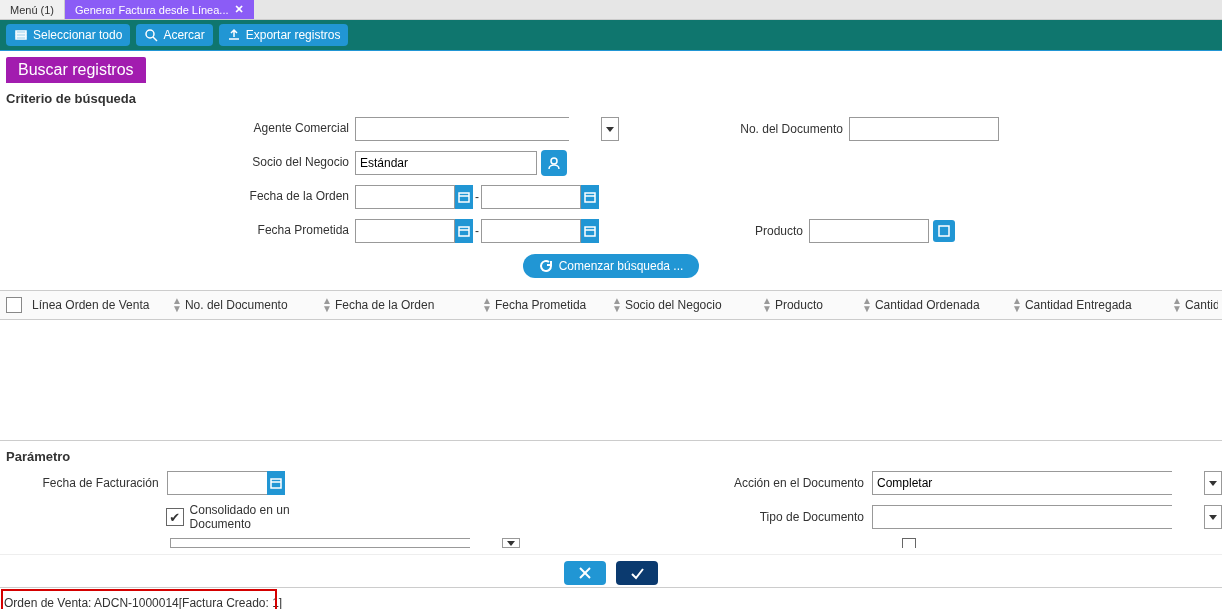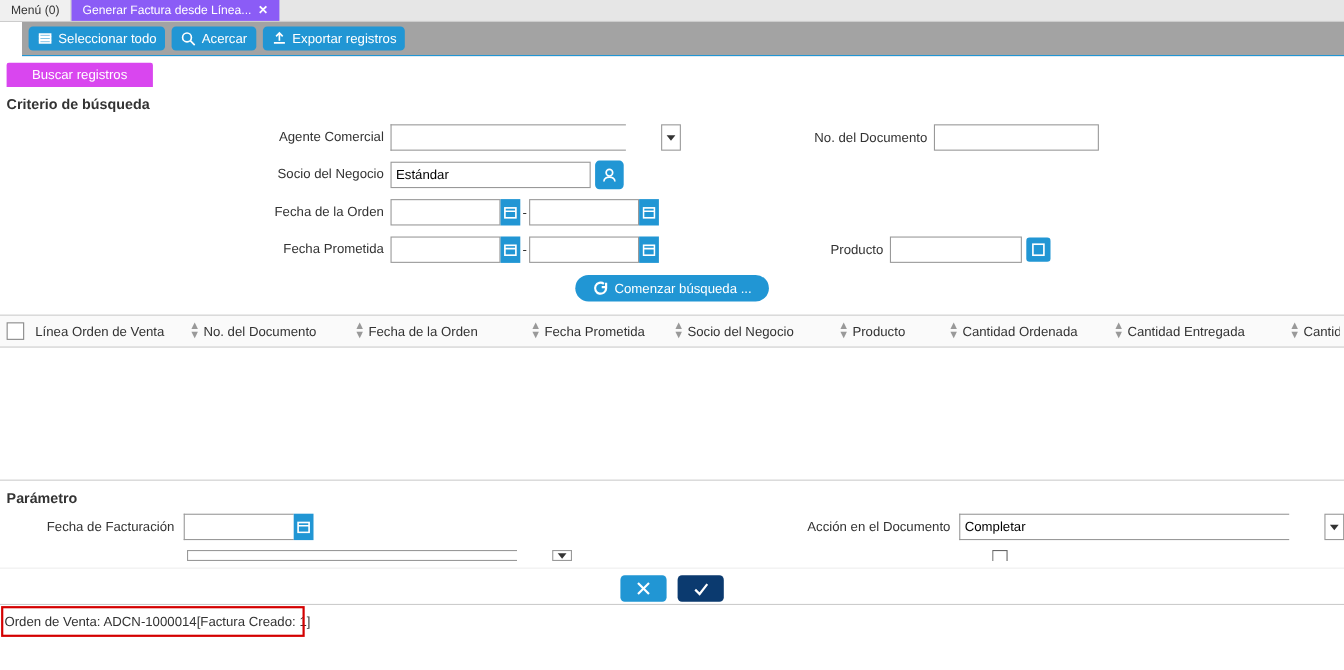--- a/index.html
+++ b/index.html
@@ -2,25 +2,25 @@
 <html><head>
 <meta charset="utf-8">
 <style>
 * { box-sizing: border-box; margin: 0; padding: 0; }
 body { font-family: Arial, Helvetica, sans-serif; font-size: 12px; color: #333; background: #fff; width: 1222px; }
 .top-bar { background: #e6e6e6; height: 20px; border-bottom: 1px solid #ccc; display: flex; align-items: stretch; }
 .tab { padding: 3px 10px; font-size: 11px; display: flex; align-items: center; gap: 6px; cursor: pointer; }
 .tab.inactive { background: #f0f0f0; border-right: 1px solid #ccc; }
 .tab.active { background: #8b5cf6; color: #fff; }
 .tab.active .close-x { font-weight: bold; }
-.toolbar { background: #a3a3a3; padding: 4px 6px; border-bottom: 1px solid #2196D4; display: flex; gap: 6px; margin-left: 20px; }
+.toolbar { background: #0f766e; padding: 4px 6px; border-bottom: 1px solid #2196D4; display: flex; gap: 6px; }
 .tb-btn { background: #2196D4; color: #fff; border: none; border-radius: 4px; padding: 4px 8px; font-size: 12px; display: flex; align-items: center; gap: 5px; cursor: pointer; }
 .tb-btn svg { width: 14px; height: 14px; fill: none; stroke: #fff; stroke-width: 1.5; }
 .section-tab-row { padding: 6px 6px 0 6px; }
-.section-tab { display: inline-block; background: #d946ef; color: #fff; padding: 4px 23px; font-size: 12px; border-radius: 2px 2px 0 0; }
+.section-tab { display: inline-block; background: #a21caf; color: #fff; padding: 4px 12px; font-size: 16px; border-radius: 2px 2px 0 0; }
 .section-header { font-weight: bold; font-size: 13px; padding: 8px 6px 4px 6px; }
 .search-form { padding: 4px 0 8px 0; }
 .form-row { display: flex; align-items: center; min-height: 30px; margin-bottom: 4px; }
 .lbl { width: 355px; text-align: right; padding-right: 6px; font-size: 12px; line-height: 1.1; }
 .lbl2 { width: 200px; text-align: right; padding-right: 6px; font-size: 12px; }
 .ctrl { display: flex; align-items: center; }
 .combo-wrap { display: flex; gap: 32px; }
 .combo-input { width: 214px; height: 24px; border: 1px solid #999; border-right: none; padding: 0 4px; font-size: 12px; }
 .combo-btn { width: 18px; height: 24px; border: 1px solid #999; background: #fff; cursor: pointer; display:flex; align-items:center; justify-content:center;}
 .combo-btn::after { content: ""; border-left:4px solid transparent; border-right:4px solid transparent; border-top:5px solid #333; }
@@ -62,21 +62,21 @@
 .status-highlight { position:absolute; left:1px; top:1px; width:276px; height:28px; border:2px solid #d40000;}
 .right-col { margin-left: 60px; display:flex; align-items:center;}
 .txt-plain { width:150px; height:24px; border:1px solid #999; padding:0 4px; font-size:12px;}
 .prod-input { width:120px; height:24px; border:1px solid #999; padding:0 4px; font-size:12px;}
 </style>
 </head>
 <body>
 
 <div class="top-bar">
   <div class="tab inactive">
-    <span>Menú (0)</span>
+    <span>Menú (1)</span>
   </div>
   <div class="tab active">
     <span>Generar Factura desde Línea...</span>
     <span class="close-x">✕</span>
   </div>
 </div>
 
 <div class="toolbar">
   <button class="tb-btn">
     <svg>
@@ -250,20 +250,33 @@
             </svg>
           </button>
       </div>
       <div class="spacer-mid" style="width:420px;"></div>
       <div class="plbl-r">Acción en el Documento</div>
       <div class="pctrl combo-wrap">
         <input class="wide-combo-input" value="Completar" style="">
         <button class="combo-btn"></button>
       </div>
     </div>
+    <div class="form-row">
+      <div class="plbl"></div>
+      <div class="pctrl chk-lbl">
+        <span class="chk-box checked"></span>
+        <span>Consolidado en un Documento</span>
+      </div>
+      <div class="spacer-mid" style="width:355px;"></div>
+      <div class="plbl-r">Tipo de Documento</div>
+      <div class="pctrl combo-wrap">
+        <input class="wide-combo-input" style="">
+        <button class="combo-btn"></button>
+      </div>
+    </div>
     <div class="form-row" style="min-height:14px; overflow:hidden;">
       <div class="plbl"></div>
       <div class="pctrl combo-wrap" style="height:10px; overflow:hidden;">
         <input class="wide-combo-input" style="height: 10px;">
         <button class="combo-btn" style="height:10px;"></button>
       </div>
       <div style="flex:1"></div>
       <div style="width:320px; height:10px; overflow:hidden;">
         <span class="chk-box" style="width:14px;height:14px;"></span>
       </div>

